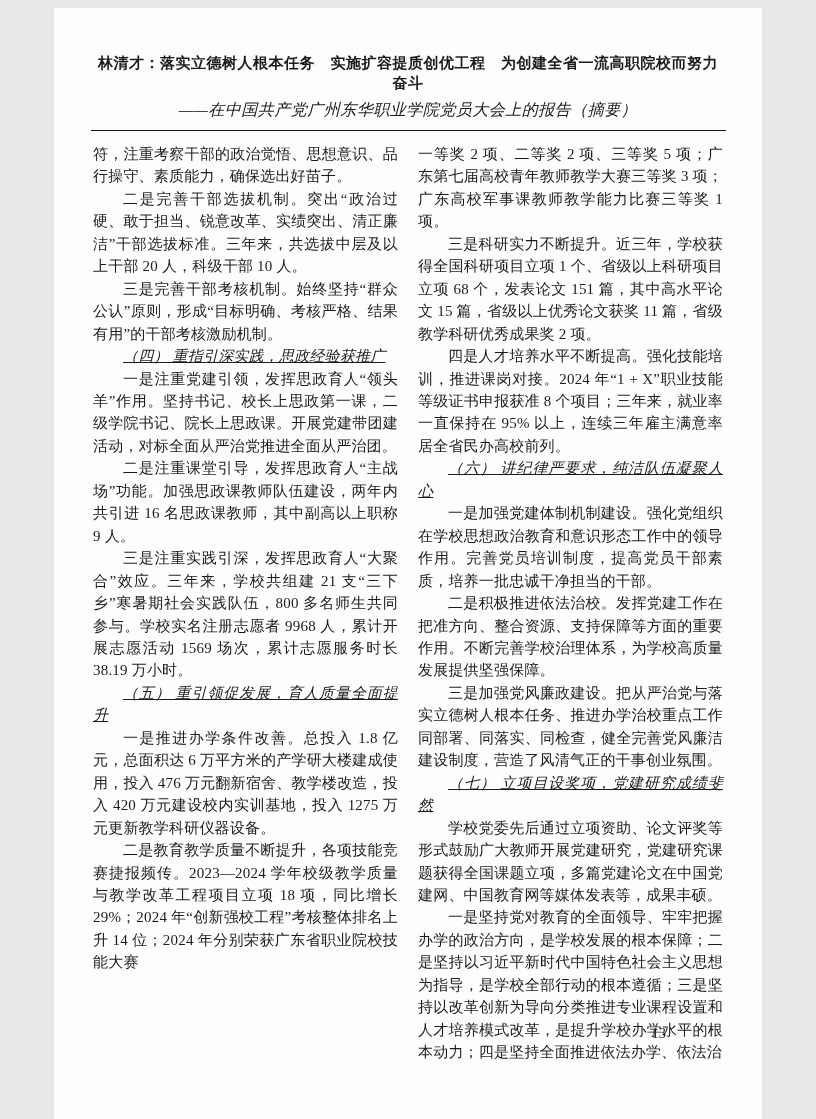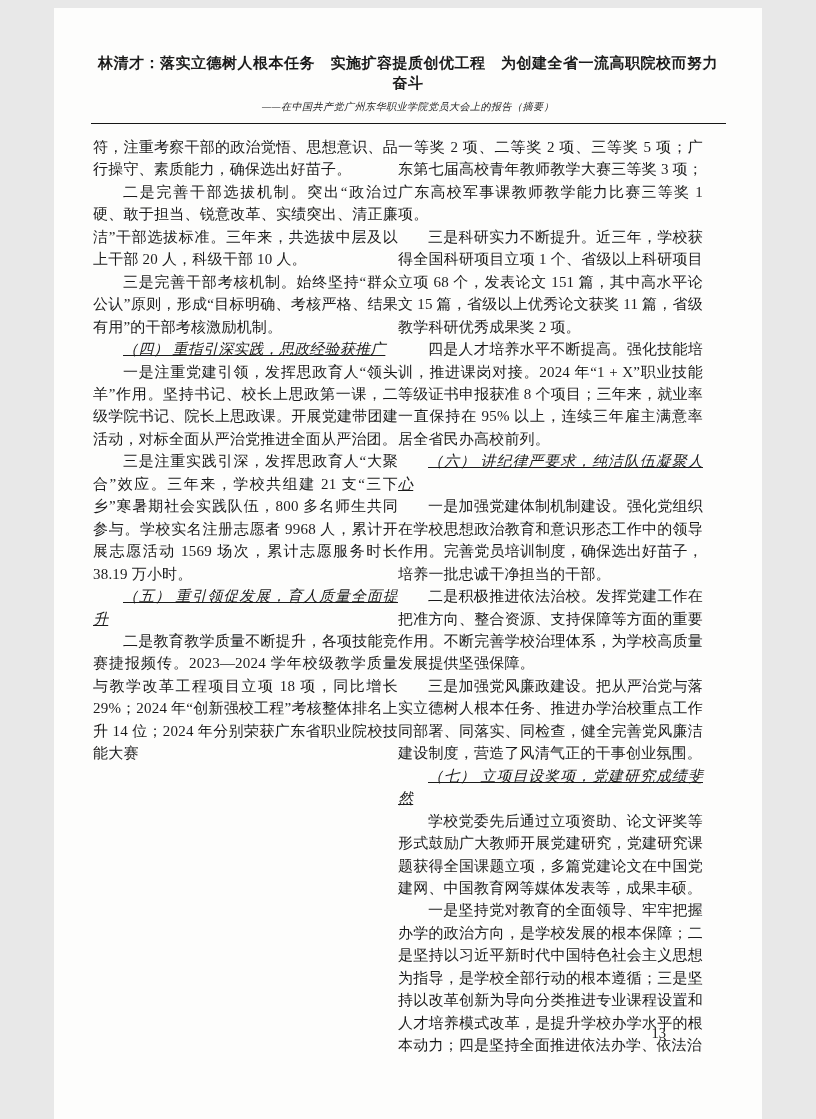--- a/index.html
+++ b/index.html
@@ -17,33 +17,34 @@
   .header { padding-top: 45px; text-align: center; }
   .title {
     font-size: 15px;
     font-weight: bold;
     letter-spacing: 0.5px;
     line-height: 20px;
     margin: 0 40px;
   }
   .subtitle {
     margin-top: 7px;
-    font-size: 10px;
+    font-size: 16px;
     font-style: italic;
     letter-spacing: 0.5px;
   }
   .rule {
     width: 635px;
     margin: 9px auto 0 auto;
     border: none;
     border-top: 1.6px solid #161616;
     height: 0;
   }
   .content {
     display: flex;
+    gap: 20px;
     width: 630px;
     margin: 12px auto 0 auto;
   }
   .column { width: 305px; }
   .column p {
     margin: 0;
     font-size: 15px;
     line-height: 22.45px;
     text-align: justify;
     text-justify: inter-ideograph;
@@ -69,30 +70,32 @@
     <div class="rule"></div>
   </div>
 
   <div class="content">
     <div class="column">
         <p class="continuation">符，注重考察干部的政治觉悟、思想意识、品行操守、素质能力，确保选出好苗子。</p>
         <p class="paragraph">二是完善干部选拔机制。突出“政治过硬、敢于担当、锐意改革、实绩突出、清正廉洁”干部选拔标准。三年来，共选拔中层及以上干部 20 人，科级干部 10 人。</p>
         <p class="paragraph">三是完善干部考核机制。始终坚持“群众公认”原则，形成“目标明确、考核严格、结果有用”的干部考核激励机制。</p>
         <p class="heading">（四） 重指引深实践，思政经验获推广</p>
         <p class="paragraph">一是注重党建引领，发挥思政育人“领头羊”作用。坚持书记、校长上思政第一课，二级学院书记、院长上思政课。开展党建带团建活动，对标全面从严治党推进全面从严治团。</p>
+        <p class="paragraph">二是注重课堂引导，发挥思政育人“主战场”功能。加强思政课教师队伍建设，两年内共引进 16 名思政课教师，其中副高以上职称 9 人。</p>
         <p class="paragraph">三是注重实践引深，发挥思政育人“大聚合”效应。三年来，学校共组建 21 支“三下乡”寒暑期社会实践队伍，800 多名师生共同参与。学校实名注册志愿者 9968 人，累计开展志愿活动 1569 场次，累计志愿服务时长 38.19 万小时。</p>
         <p class="heading">（五） 重引领促发展，育人质量全面提升</p>
+        <p class="paragraph">一是推进办学条件改善。总投入 1.8 亿元，总面积达 6 万平方米的产学研大楼建成使用，投入 476 万元翻新宿舍、教学楼改造，投入 420 万元建设校内实训基地，投入 1275 万元更新教学科研仪器设备。</p>
         <p class="paragraph">二是教育教学质量不断提升，各项技能竞赛捷报频传。2023—2024 学年校级教学质量与教学改革工程项目立项 18 项，同比增长 29%；2024 年“创新强校工程”考核整体排名上升 14 位；2024 年分别荣获广东省职业院校技能大赛</p>
       </div>
     <div class="column">
         <p class="continuation">一等奖 2 项、二等奖 2 项、三等奖 5 项；广东第七届高校青年教师教学大赛三等奖 3 项；广东高校军事课教师教学能力比赛三等奖 1 项。</p>
         <p class="paragraph">三是科研实力不断提升。近三年，学校获得全国科研项目立项 1 个、省级以上科研项目立项 68 个，发表论文 151 篇，其中高水平论文 15 篇，省级以上优秀论文获奖 11 篇，省级教学科研优秀成果奖 2 项。</p>
         <p class="paragraph">四是人才培养水平不断提高。强化技能培训，推进课岗对接。2024 年“1 + X”职业技能等级证书申报获准 8 个项目；三年来，就业率一直保持在 95% 以上，连续三年雇主满意率居全省民办高校前列。</p>
         <p class="heading">（六） 讲纪律严要求，纯洁队伍凝聚人心</p>
-        <p class="paragraph">一是加强党建体制机制建设。强化党组织在学校思想政治教育和意识形态工作中的领导作用。完善党员培训制度，确保选出好苗子，培养一批忠诚干净担当的干部。</p>
+        <p class="paragraph">一是加强党建体制机制建设。强化党组织在学校思想政治教育和意识形态工作中的领导作用。完善党员培训制度，提高党员干部素质，培养一批忠诚干净担当的干部。</p>
         <p class="paragraph">二是积极推进依法治校。发挥党建工作在把准方向、整合资源、支持保障等方面的重要作用。不断完善学校治理体系，为学校高质量发展提供坚强保障。</p>
         <p class="paragraph">三是加强党风廉政建设。把从严治党与落实立德树人根本任务、推进办学治校重点工作同部署、同落实、同检查，健全完善党风廉洁建设制度，营造了风清气正的干事创业氛围。</p>
         <p class="heading">（七） 立项目设奖项，党建研究成绩斐然</p>
         <p class="paragraph">学校党委先后通过立项资助、论文评奖等形式鼓励广大教师开展党建研究，党建研究课题获得全国课题立项，多篇党建论文在中国党建网、中国教育网等媒体发表等，成果丰硕。</p>
         <p class="paragraph">一是坚持党对教育的全面领导、牢牢把握办学的政治方向，是学校发展的根本保障；二是坚持以习近平新时代中国特色社会主义思想为指导，是学校全部行动的根本遵循；三是坚持以改革创新为导向分类推进专业课程设置和人才培养模式改革，是提升学校办学水平的根本动力；四是坚持全面推进依法办学、依法治</p>
       </div>
   </div>
 
   <div class="page-number">13</div>
 </div>

